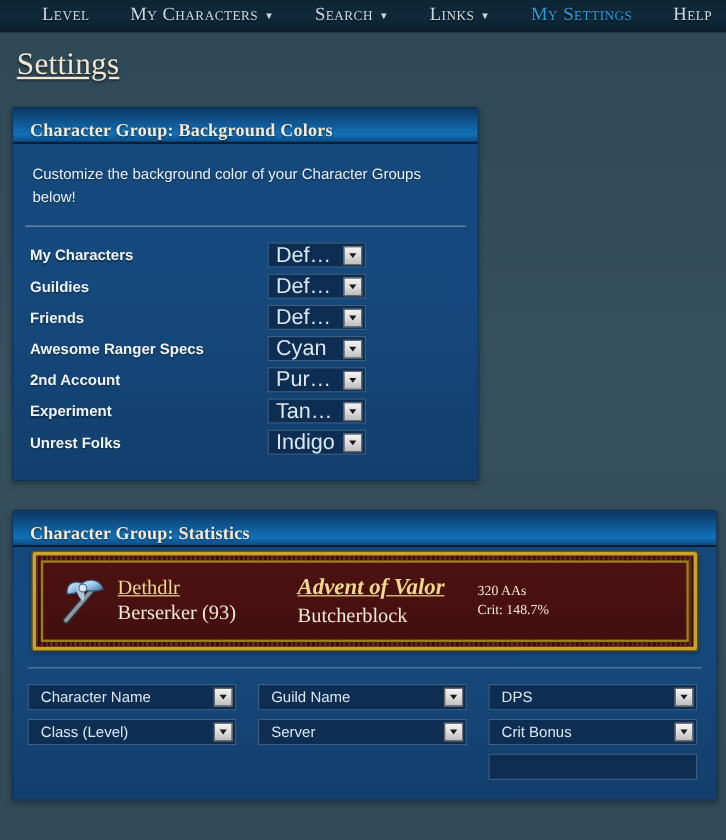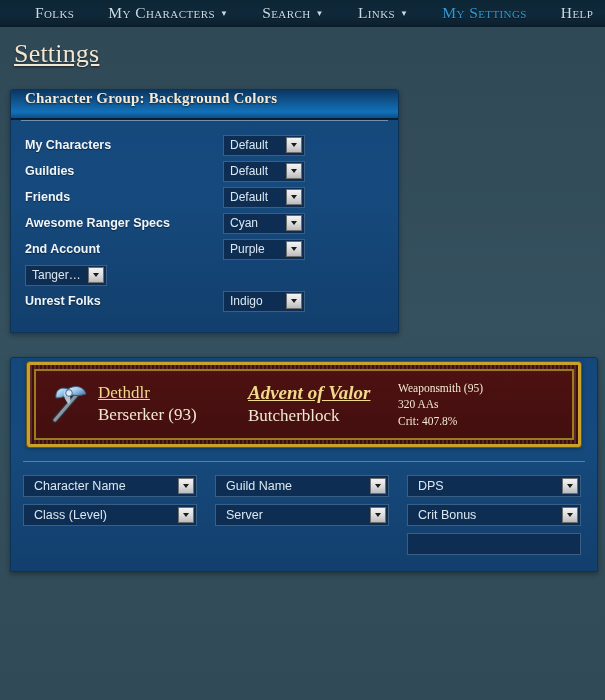--- a/index.html
+++ b/index.html
@@ -70,21 +70,21 @@
   }
   .panel-1 { width: 389px; margin-top: 20px; }
   .panel-2 { width: 588px; margin-top: 24px; }
 
   .panel-head {
     height: 30px;
     background: linear-gradient(180deg, #0b3661 0%, #105692 42%, #1271b8 78%, #0d4d85 100%);
     border-bottom: 2px solid #081f33;
     border-radius: 2px 2px 0 0;
     display: flex;
-    align-items: flex-start;
+    align-items: flex-end;
     padding-left: 14px;
   }
   .panel-head-title {
     font-family: "Liberation Serif", serif;
     font-weight: bold;
     font-size: 15px;
     color: #f5ead6;
     text-shadow: 0 1px 2px rgba(0,0,0,.6);
     letter-spacing: 0.2px;
   }
@@ -125,21 +125,21 @@
     align-items: center;
     justify-content: space-between;
     background: #0d2d52;
     border: 1px solid #3b5f82;
     height: 21px;
     cursor: pointer;
     padding: 0 2px 0 6px;
     position: relative;
   }
   .sel-text {
-    font-size: 12px;
+    font-size: 18px;
     color: #dbe7f1;
     white-space: nowrap;
     overflow: hidden;
     text-overflow: ellipsis;
     padding-right: 6px;
   }
   .sel-arrow {
     flex: 0 0 16px;
     height: 16px;
     background: linear-gradient(180deg, #f4f4f4 0%, #dcdcdc 52%, #bdbdbd 100%);
@@ -232,21 +232,21 @@
   .stat-col-2 { width: 174px; }
   .stat-col-3 { width: 174px; }
   .sel-stat { width: 100%; height: 22px; padding-left: 10px; }
   .sel-stat .sel-text { font-size: 12.5px; }
 </style>
 </head>
 <body>
 
 <div class="navbar">
   <div class="nav-item">
-    <span>Folks</span>
+    <span>Level</span>
   </div>
   <div class="nav-item">
     <span>My Characters</span>
     <span class="nav-caret">▼</span>
   </div>
   <div class="nav-item">
     <span>Search</span>
     <span class="nav-caret">▼</span>
   </div>
   <div class="nav-item">
@@ -260,20 +260,21 @@
     <span>Help</span>
   </div>
 </div>
 
 <h1 class="page-title">Settings</h1>
 
 <section class="panel panel-1">
   <div class="panel-head">
     <span class="panel-head-title">Character Group: Background Colors</span>
   </div>
+  <div class="panel-desc">Customize the background color of your Character Groups below!</div>
   <div class="panel-divider"></div>
 
   <div class="color-rows">
 
     <div class="color-row">
       <span class="color-row-label">My Characters</span>
       <div class="sel sel-color">
         <span class="sel-text">Default</span>
         <span class="sel-arrow">
             <i></i>
@@ -315,20 +316,21 @@
       <span class="color-row-label">2nd Account</span>
       <div class="sel sel-color">
         <span class="sel-text">Purple</span>
         <span class="sel-arrow">
             <i></i>
           </span>
       </div>
     </div>
 
     <div class="color-row">
+      <span class="color-row-label">Experiment</span>
       <div class="sel sel-color">
         <span class="sel-text">Tangerine</span>
         <span class="sel-arrow">
             <i></i>
           </span>
       </div>
     </div>
 
     <div class="color-row">
       <span class="color-row-label">Unrest Folks</span>
@@ -337,20 +339,23 @@
         <span class="sel-arrow">
             <i></i>
           </span>
       </div>
     </div>
 
   </div>
 </section>
 
 <section class="panel panel-2">
+  <div class="panel-head">
+    <span class="panel-head-title">Character Group: Statistics</span>
+  </div>
 
   <div class="card-wrap">
     <div class="card">
       <div class="card-inner">
 
         <div class="card-icon">
           <svg viewBox="0 0 46 46" width="46" height="46" aria-hidden="true">
             <defs>
               <linearGradient id="bladeG" x1="0" y1="0" x2="1" y2="1">
                 <stop offset="0" stop-color="#eaf6ff"></stop>
@@ -376,23 +381,22 @@
           <span class="card-link">Dethdlr</span>
           <span class="card-sub">Berserker (93)</span>
         </div>
 
         <div class="card-col card-col-guild">
           <span class="card-link guild">Advent of Valor</span>
           <span class="card-sub">Butcherblock</span>
         </div>
 
         <div class="card-col card-col-stats">
-          <span class="card-stat">Weaponsmith (95)</span>
           <span class="card-stat">320 AAs</span>
-          <span class="card-stat">Crit: 407.8%</span>
+          <span class="card-stat">Crit: 148.7%</span>
         </div>
 
       </div>
     </div>
   </div>
 
   <div class="stat-divider"></div>
 
   <div class="stat-grid">
 

